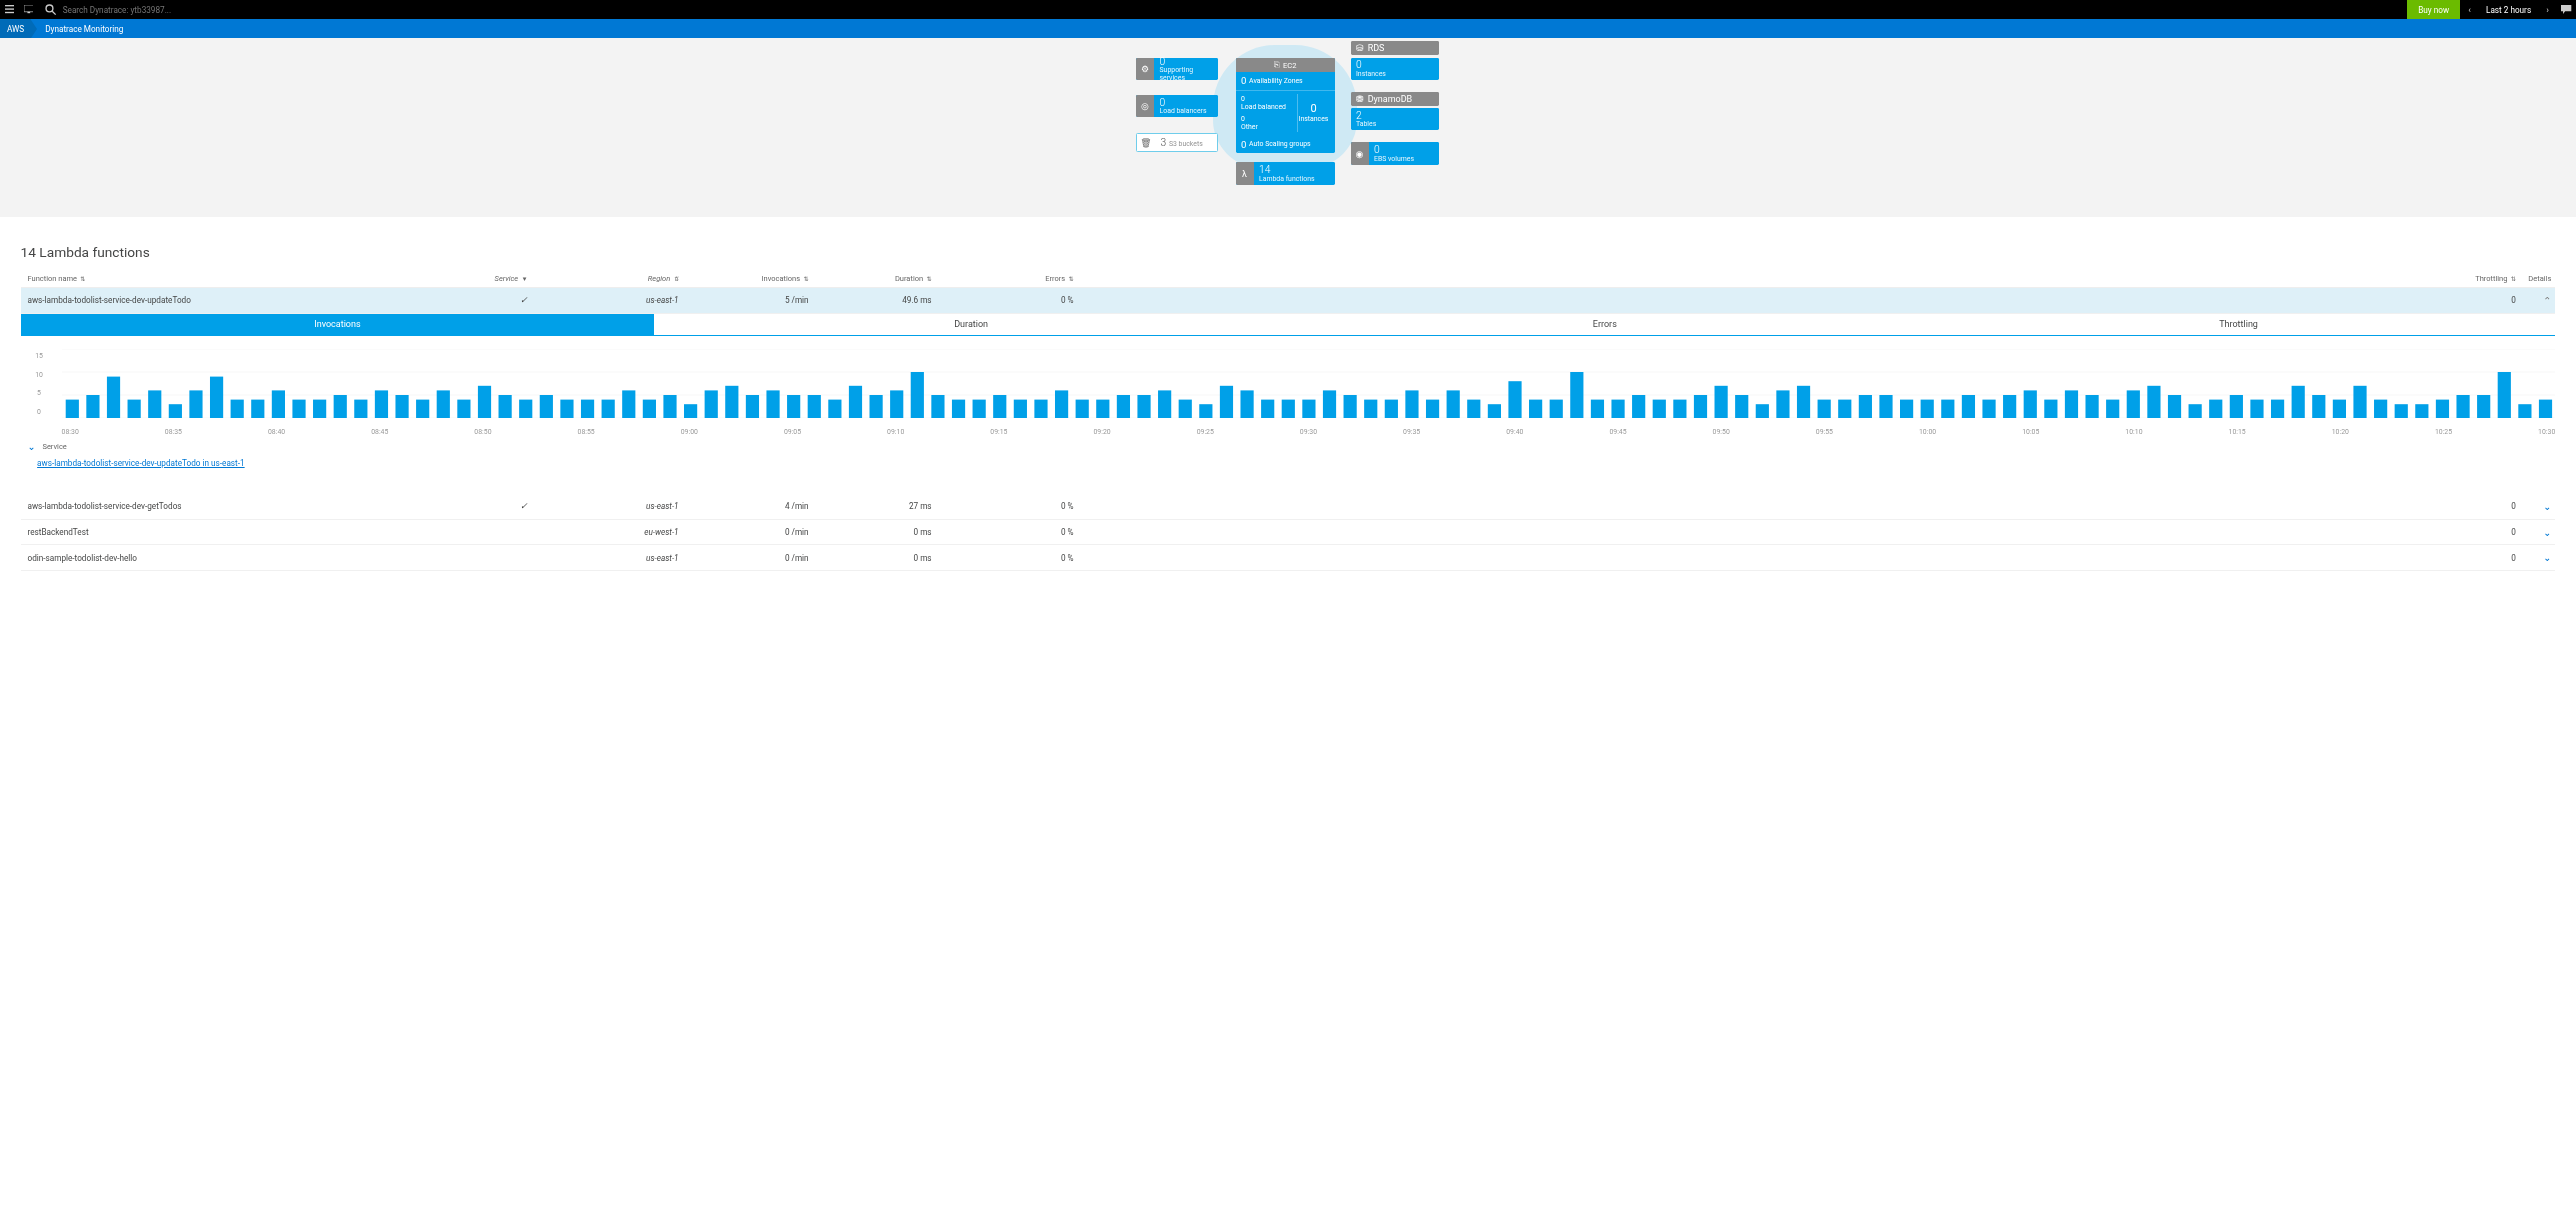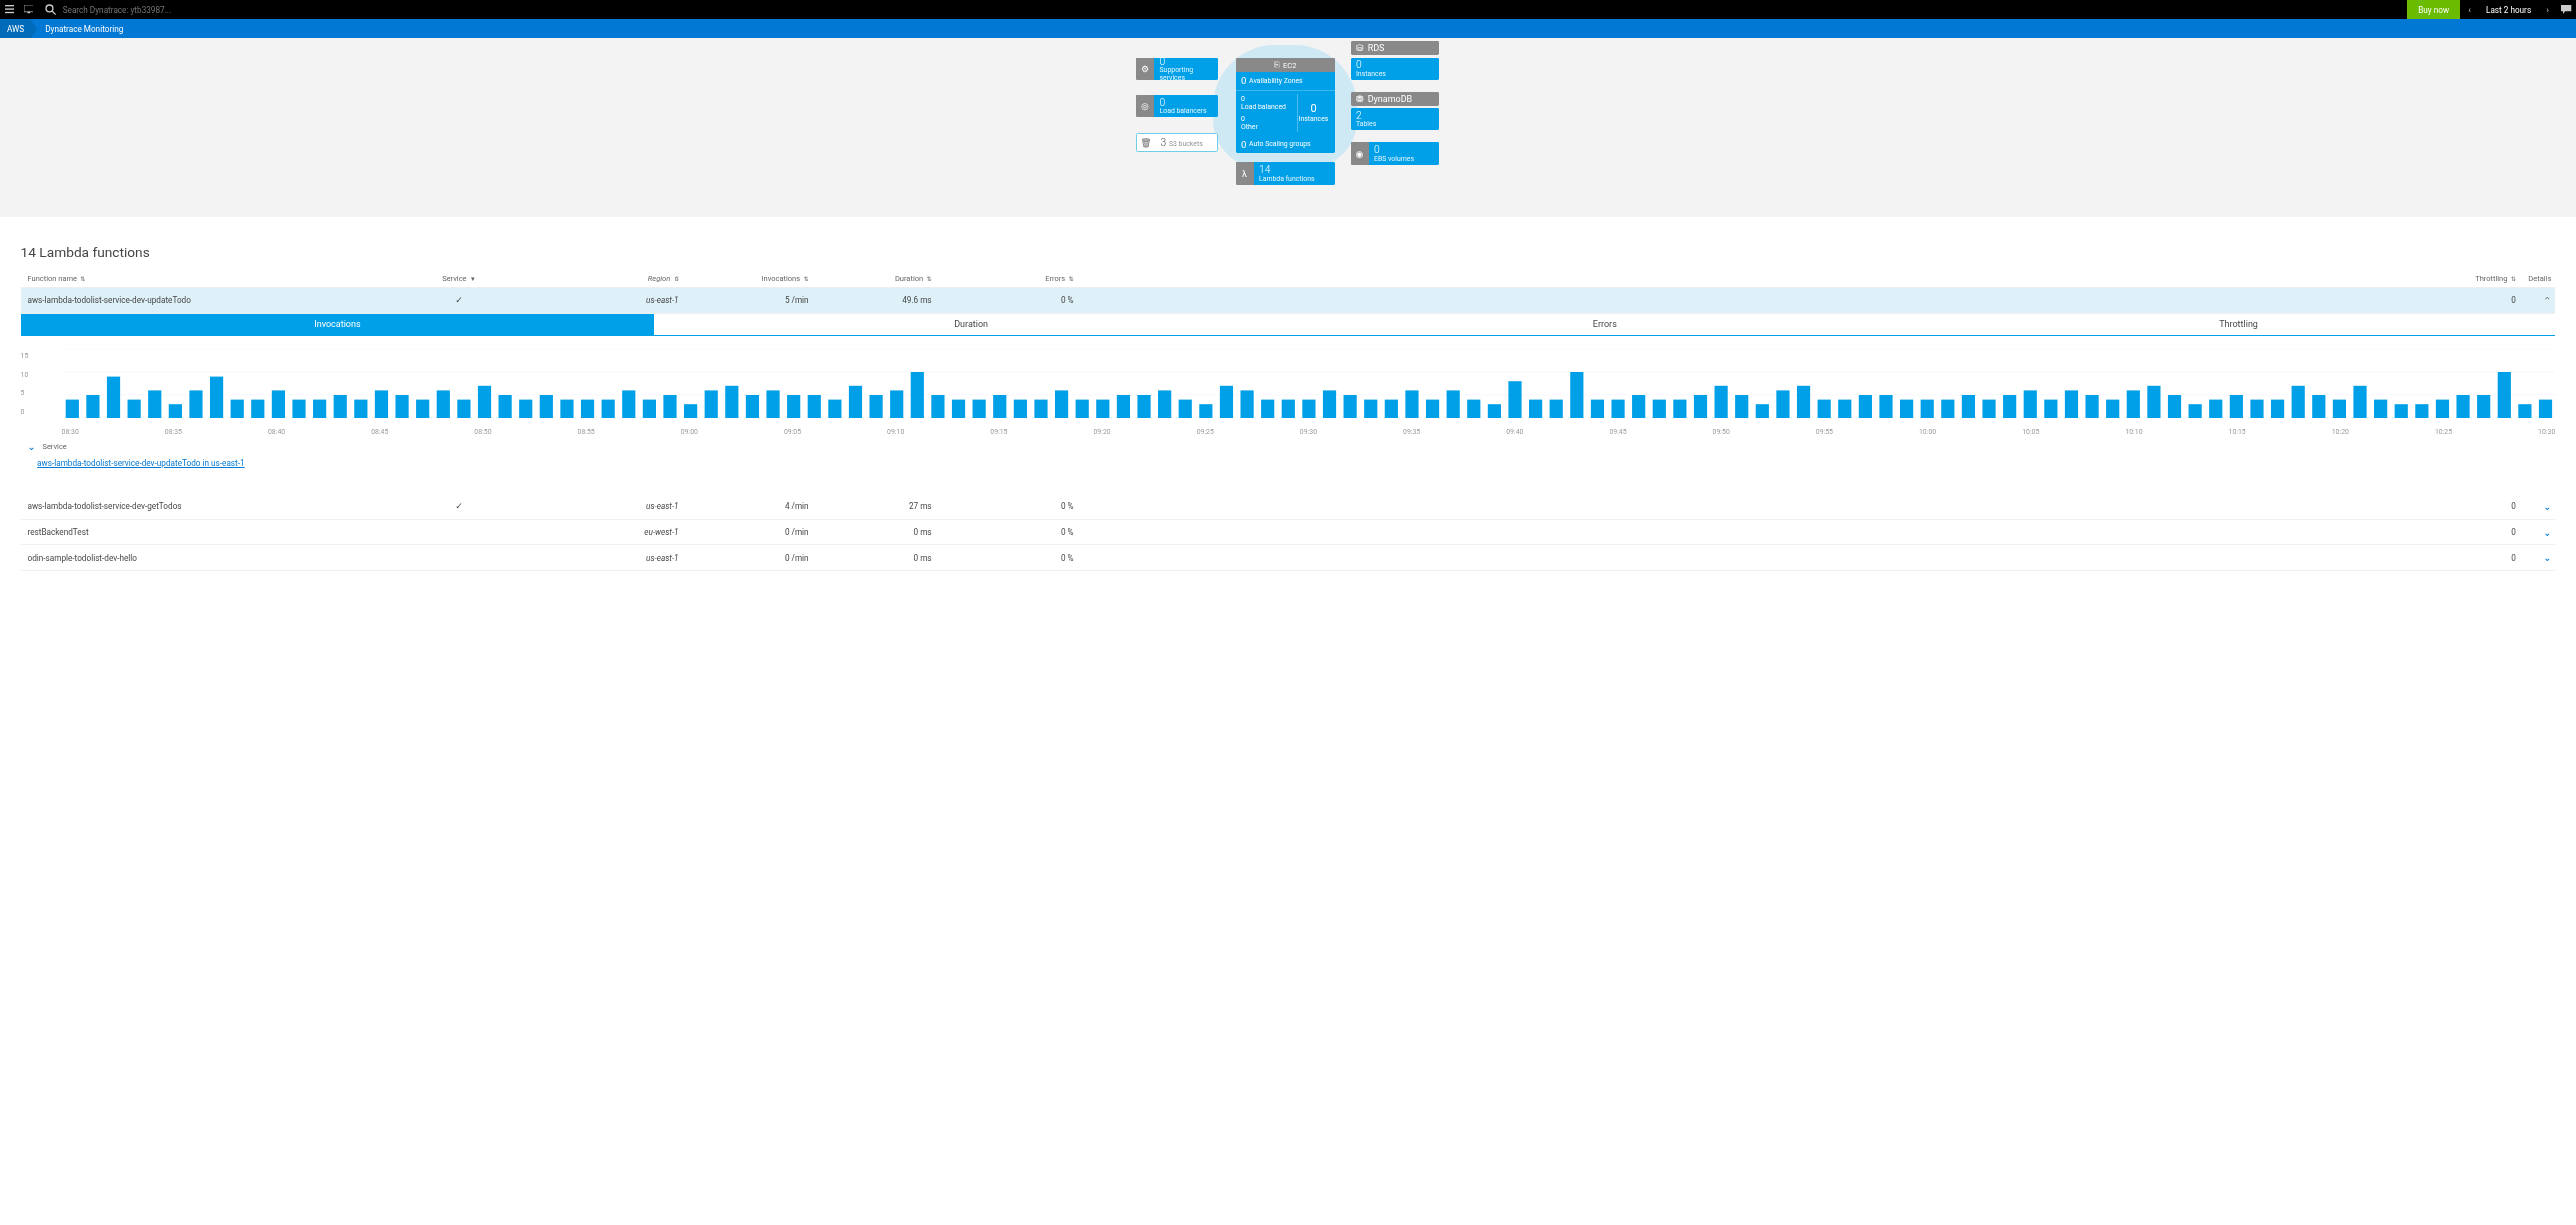--- a/index.html
+++ b/index.html
@@ -49,21 +49,21 @@
 .ec2-mid-left div { margin:1.4px 0; }
 .ec2-mid-right { width:31px; display:flex; flex-direction:column; align-items:center; justify-content:center; }
 
 .cloud-bg { position:absolute; left:82px; top:3.4px; width:144px; height:123px; background:#cfe9f4; border-radius:62px 62px 48px 48px; }
 
 
 .main { padding:13.7px 20.6px; }
 .section-title { font-size:13.7px; font-weight:400; margin:13.7px 0 9.6px 0; }
 .table-header { display:flex; font-size:7.5px; color:#666; border-bottom:0.7px solid #eee; padding:4.1px 0; }
 .col-name { flex:0 0 370px; padding-left:6.9px;}
-.col-service { flex:0 0 137px; text-align:center; }
+.col-service { flex:0 0 137px; text-align:right;font-style:italic; }
 .col-region {  flex:0 0 151px; text-align:right;font-style:italic; }
 .col-inv {  flex:0 0 130px; text-align:right; }
 .col-dur {  flex:0 0 123px; text-align:right; }
 .col-err {  flex:0 0 110px; text-align:right;margin-left:32px; }
 .col-thr {  flex:1; text-align:right; padding-right:5.5px;}
 .col-det {  flex:0 0 34px; text-align:right; padding-right:4.1px;}
 .sort-caret { font-size:6.2px; margin-left:1.4px; }
 
 .table-row { display:flex; font-size:8.2px; padding:6.9px 0; border-bottom:0.7px solid #f0f0f0; align-items:center; }
 .table-row.selected { background:#def0f8; }
@@ -72,21 +72,21 @@
 .chev-up { color:#7a7a7a; font-size:9.6px; cursor:pointer; }
 
 
 .tabs { display:flex; margin:0 0 13.7px 0; }
 .tab { flex:1; text-align:center; padding:5.5px 0; font-size:9px; border-bottom:0.7px solid #ccc; cursor:pointer; }
 .tab.active { background:#00a0e8; color:#fff; border-bottom:1.4px solid #00a0e8; }
 .tab:not(.active) { border-bottom:1.4px solid #00a0e8; }
 
 
 .chart-area { display:flex; margin-bottom:9.6px; }
-.y-axis { width:41px; height:69px; display:flex; flex-direction:column; justify-content:space-between; align-items:flex-start; font-size:6.9px; color:#999; padding:2.7px 4.1px 2.7px 0;}
+.y-axis { width:41px; height:69px; display:flex; flex-direction:column; justify-content:space-between; align-items:center; font-size:6.9px; color:#999; padding:2.7px 4.1px 2.7px 0;}
 .chart-body { flex:1; position:relative; border-left:0px solid #ddd; }
 .chart-svg { width:100%; height:69px; display:block;}
 .x-axis { display:flex; font-size:6.9px; color:#999; margin-top:2.7px; margin-left:41px; justify-content:space-between; }
 .x-axis span { flex:0 0 auto; }
 .bar { fill:#00a0e8; }
 
 .service-sub { font-size:7.5px; color:#666; margin:5.5px 0 5.5px 6.9px; display:flex; align-items:center; gap:6.9px;}
 .service-link { color:#0078d4; font-size:8.2px; margin-left:16.5px; display:block; margin-bottom:26px; }
 </style>
 </head>

